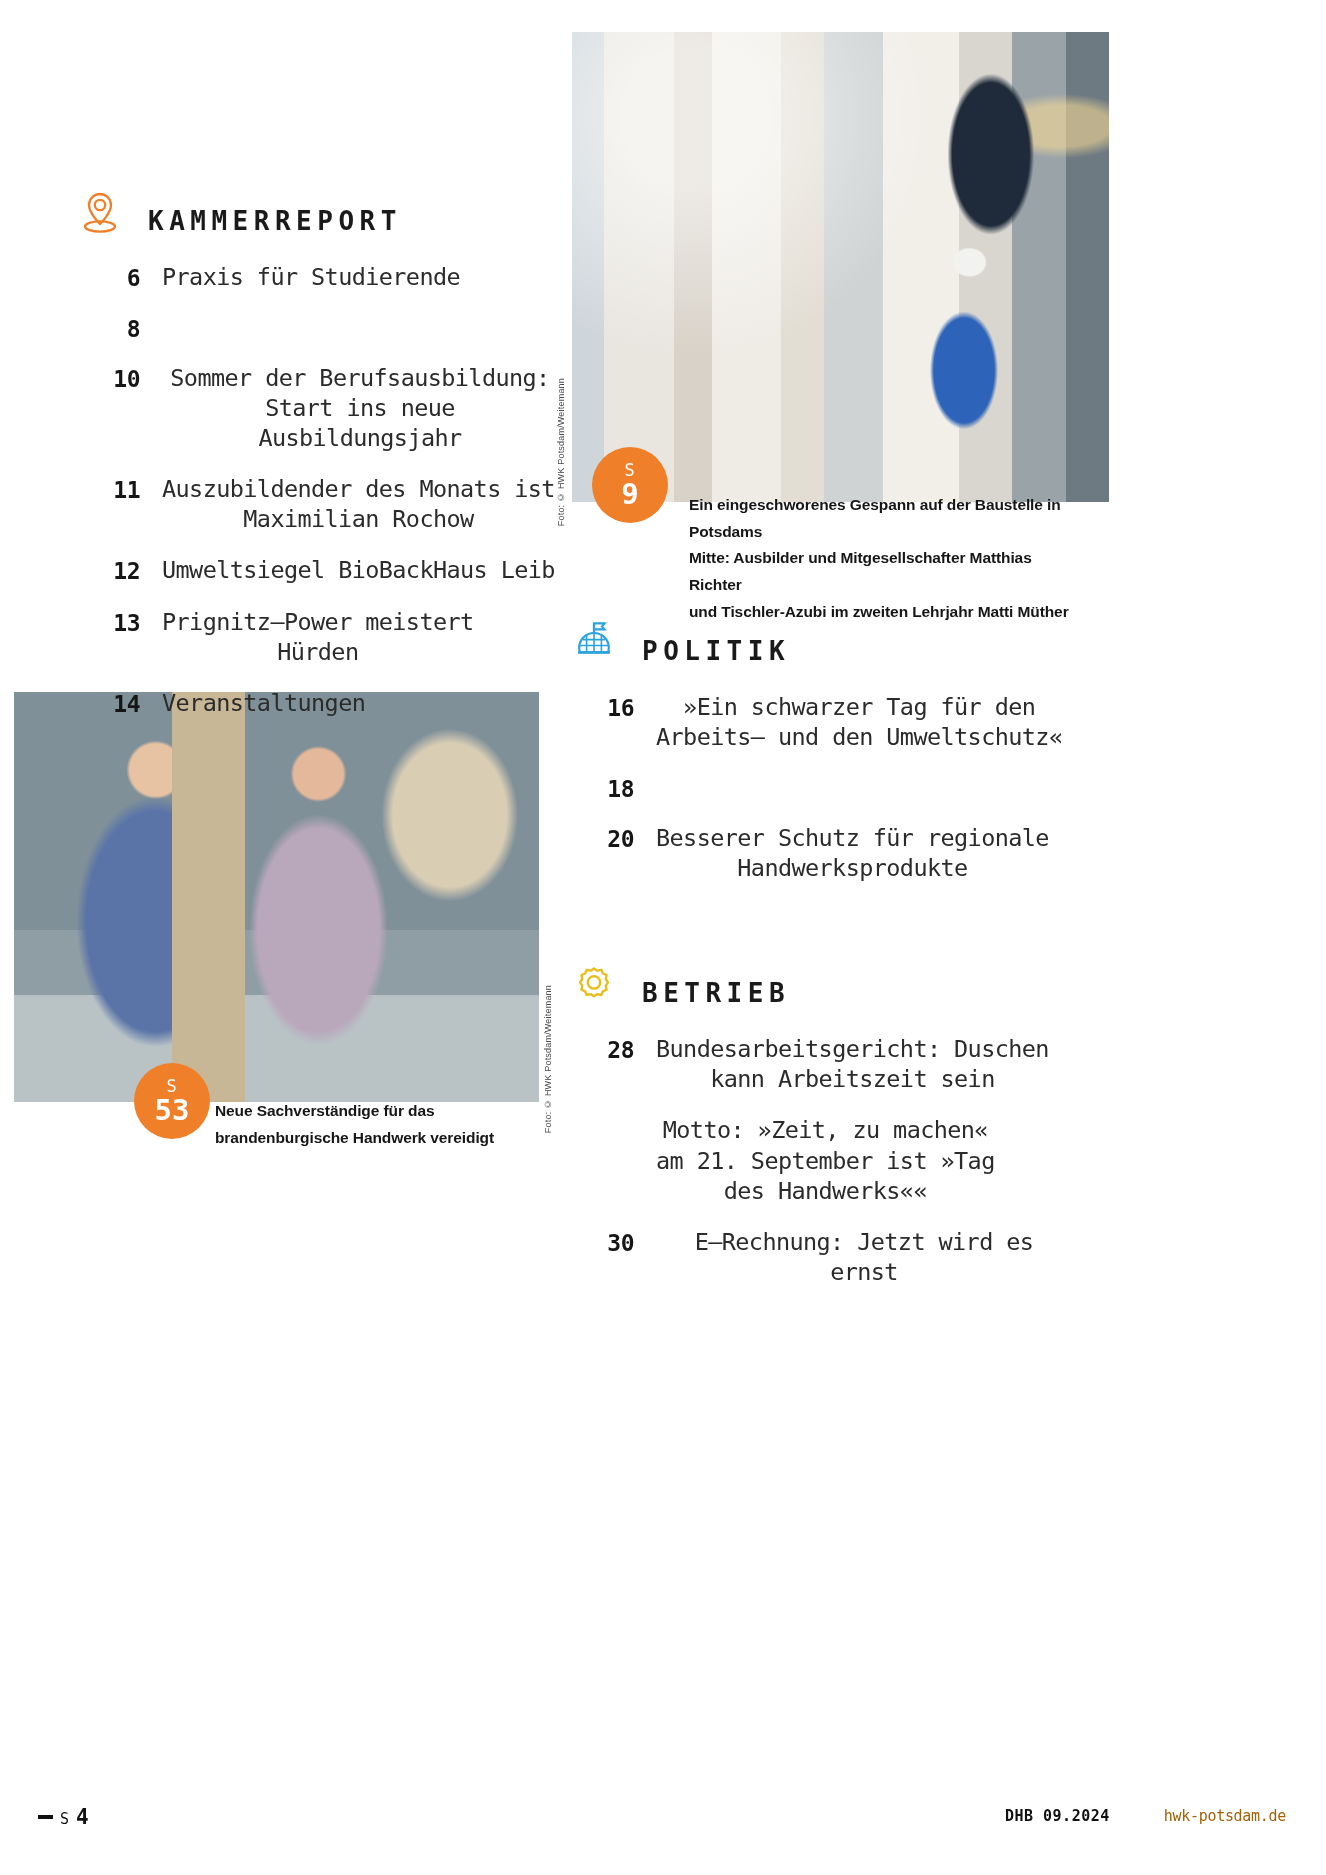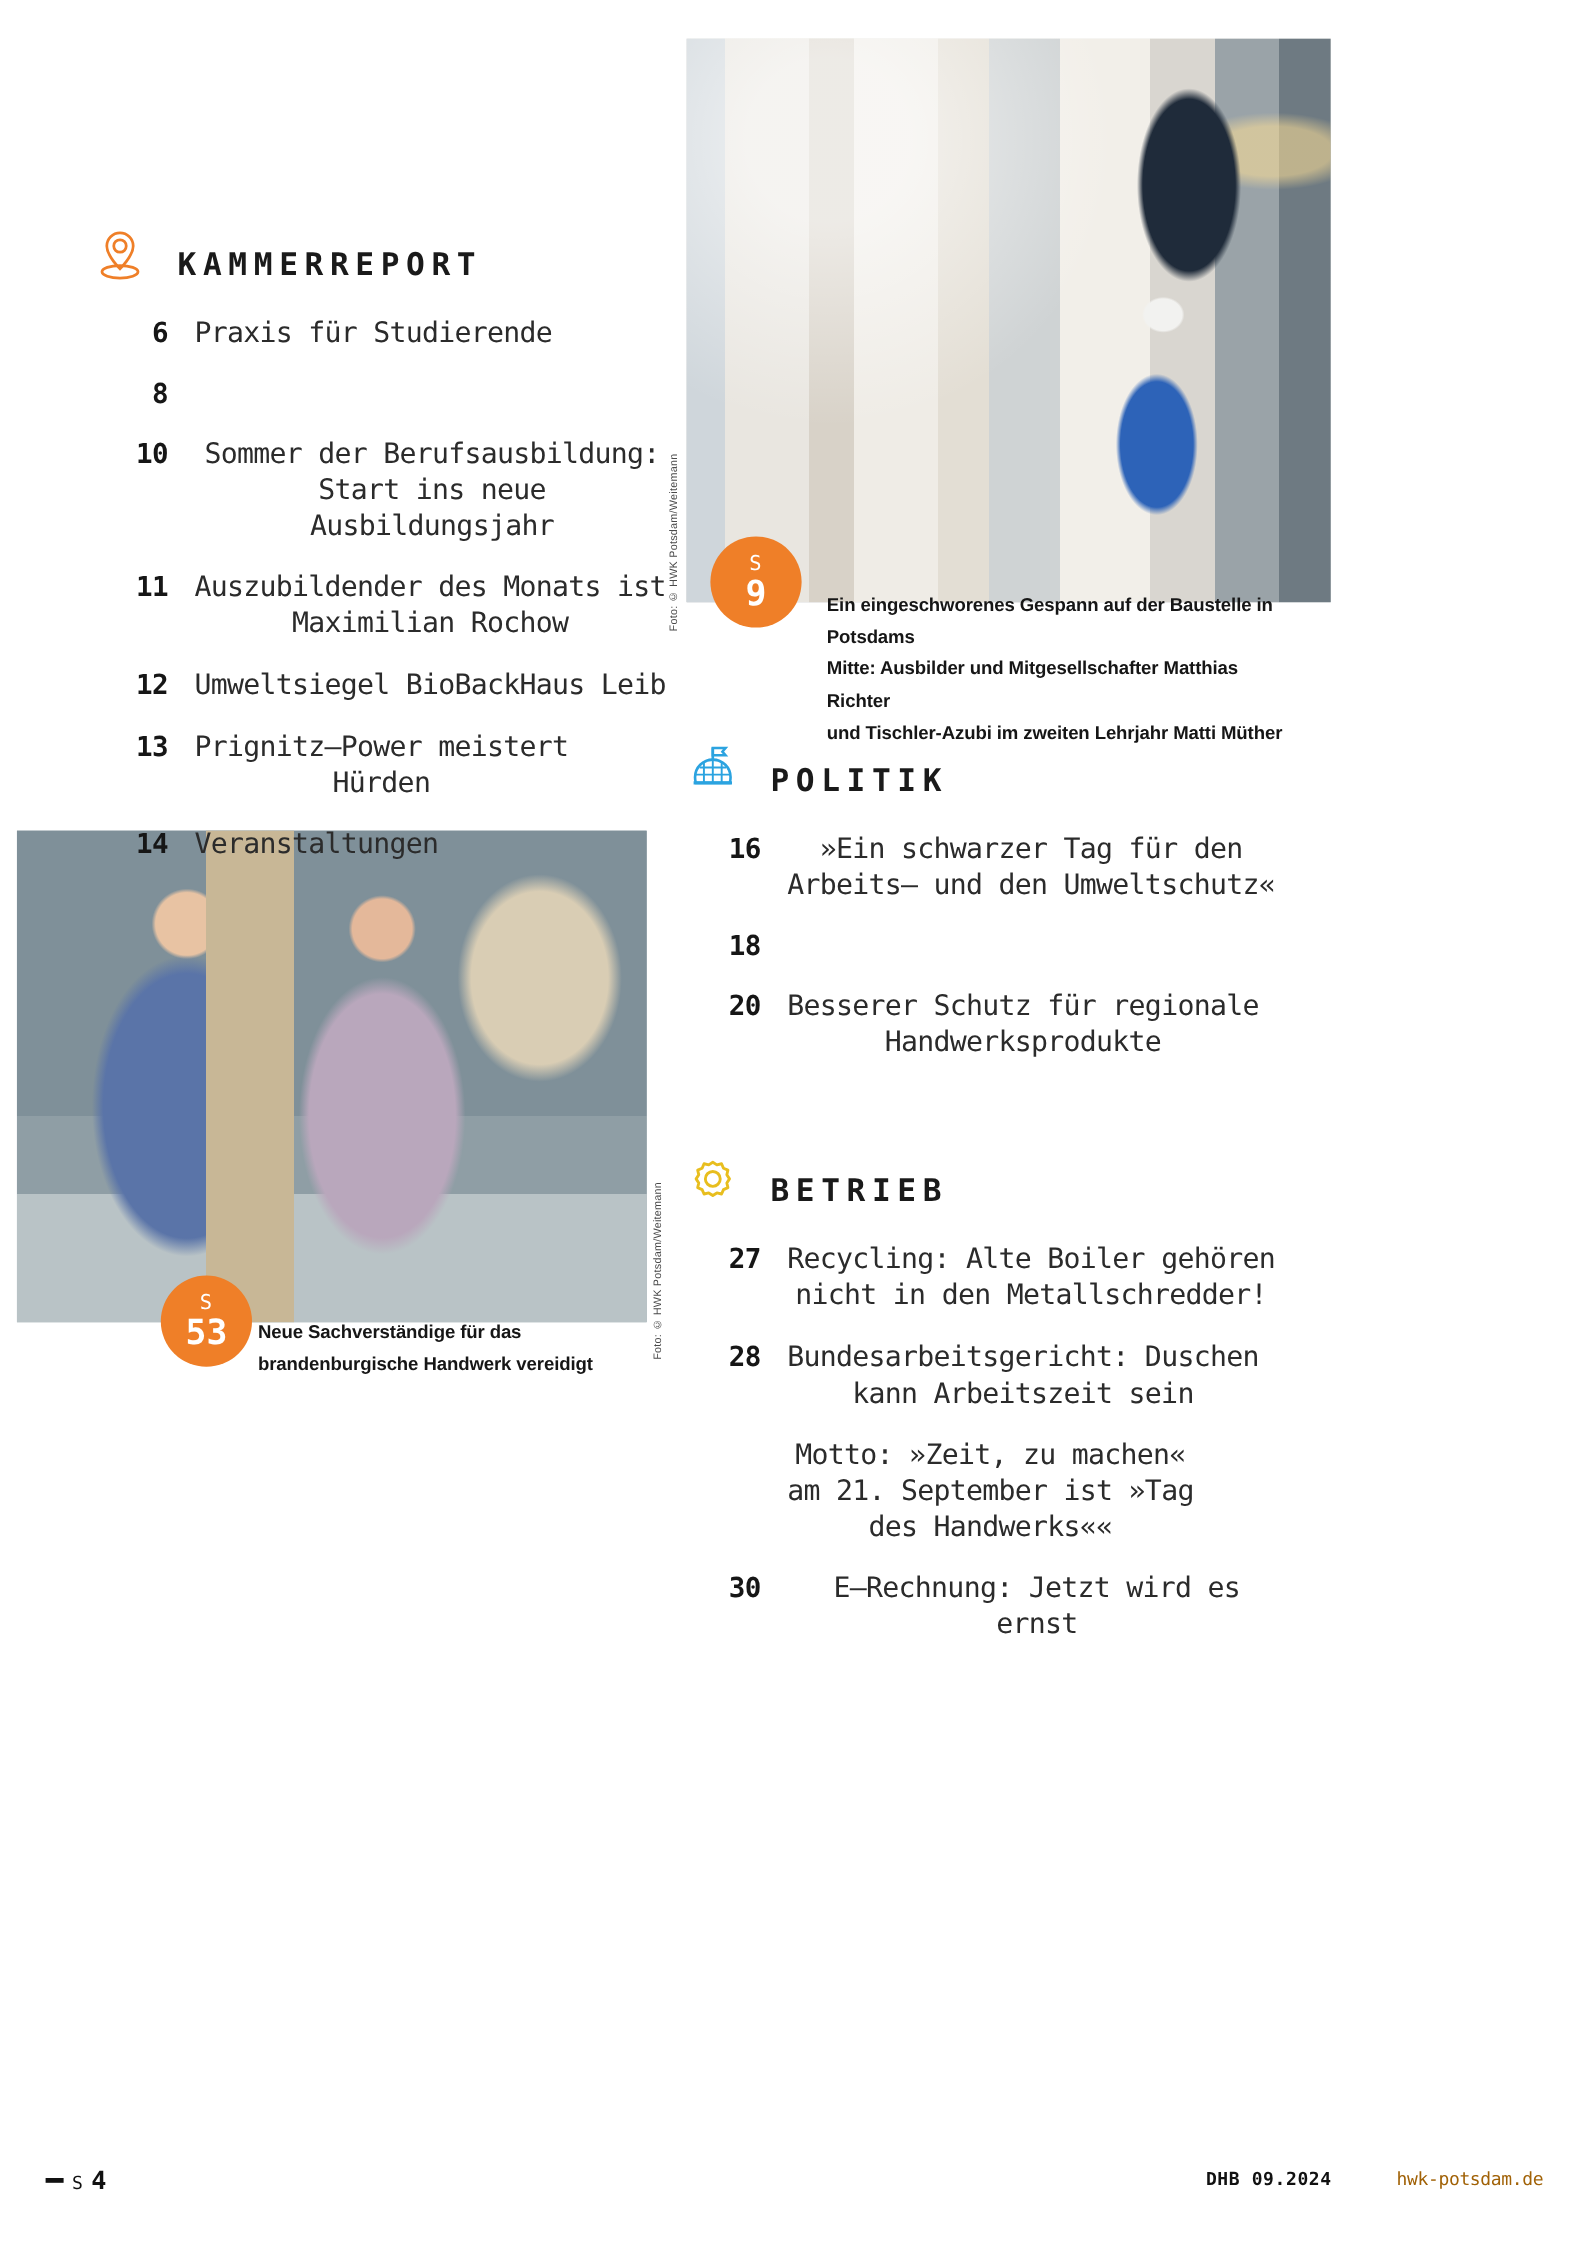--- a/index.html
+++ b/index.html
@@ -308,27 +308,20 @@
         <svg class="sec-icon" viewBox="0 0 44 46">
           <g fill="none" stroke="#e8be1e" stroke-width="2.4" stroke-linejoin="round">
             <path d="M22 6.5l3.4 2.2 3.9-.9 1.6 3.7 3.7 1.6-.9 3.9 2.2 3.4-2.2 3.4.9 3.9-3.7 1.6-1.6 3.7-3.9-.9L22 34.3l-3.4-2.2-3.9.9-1.6-3.7-3.7-1.6.9-3.9-2.2-3.4 2.2-3.4-.9-3.9 3.7-1.6 1.6-3.7 3.9.9z"></path>
             <circle cx="22" cy="20.4" r="6.2"></circle>
           </g>
         </svg>
         <div class="sec-title">BETRIEB</div>
       </div>
       <div class="toc" id="toc-betrieb">
           <div class="toc-row">
-            <div class="toc-num">27</div>
-            <div class="toc-txt">
-              <span>Recycling: Alte Boiler gehören</span>
-              <span>nicht in den Metallschredder!</span>
-            </div>
-          </div>
-          <div class="toc-row">
             <div class="toc-num">28</div>
             <div class="toc-txt">
               <span>Bundesarbeitsgericht: Duschen</span>
               <span>kann Arbeitszeit sein</span>
             </div>
           </div>
           <div class="toc-row no-num">
             <div class="toc-num"></div>
             <div class="toc-txt">
               <span>Motto: »Zeit, zu machen«</span>

